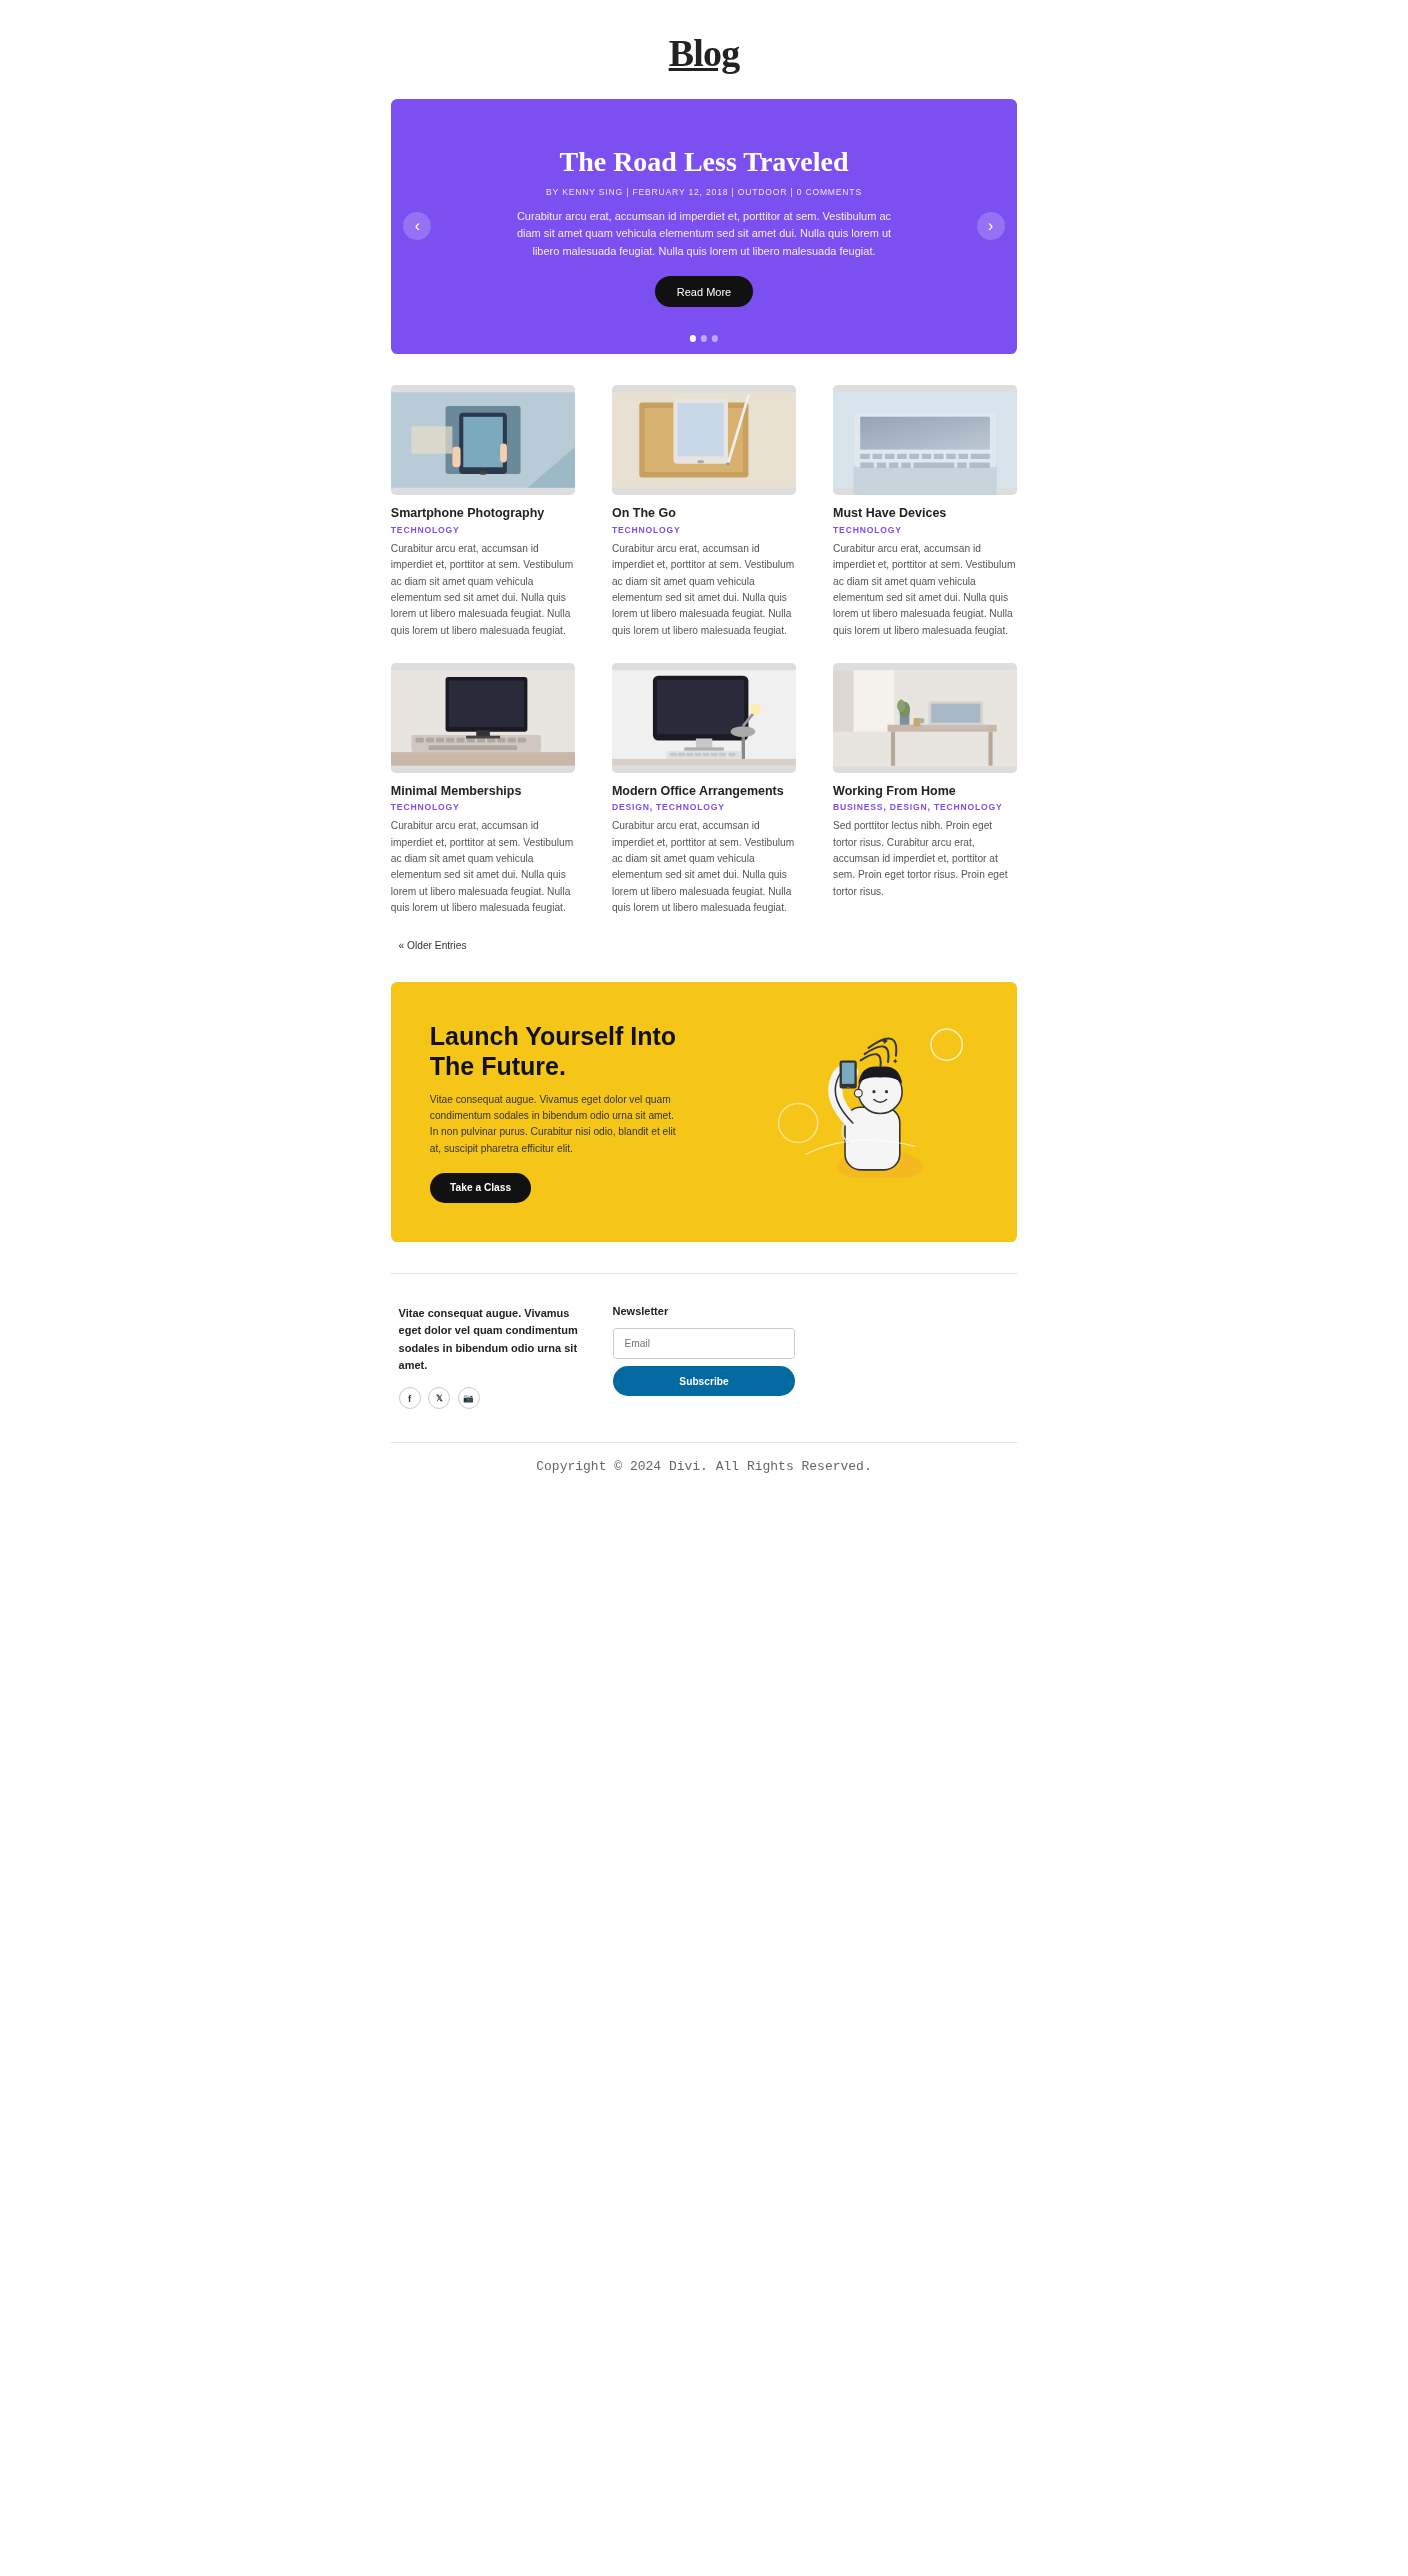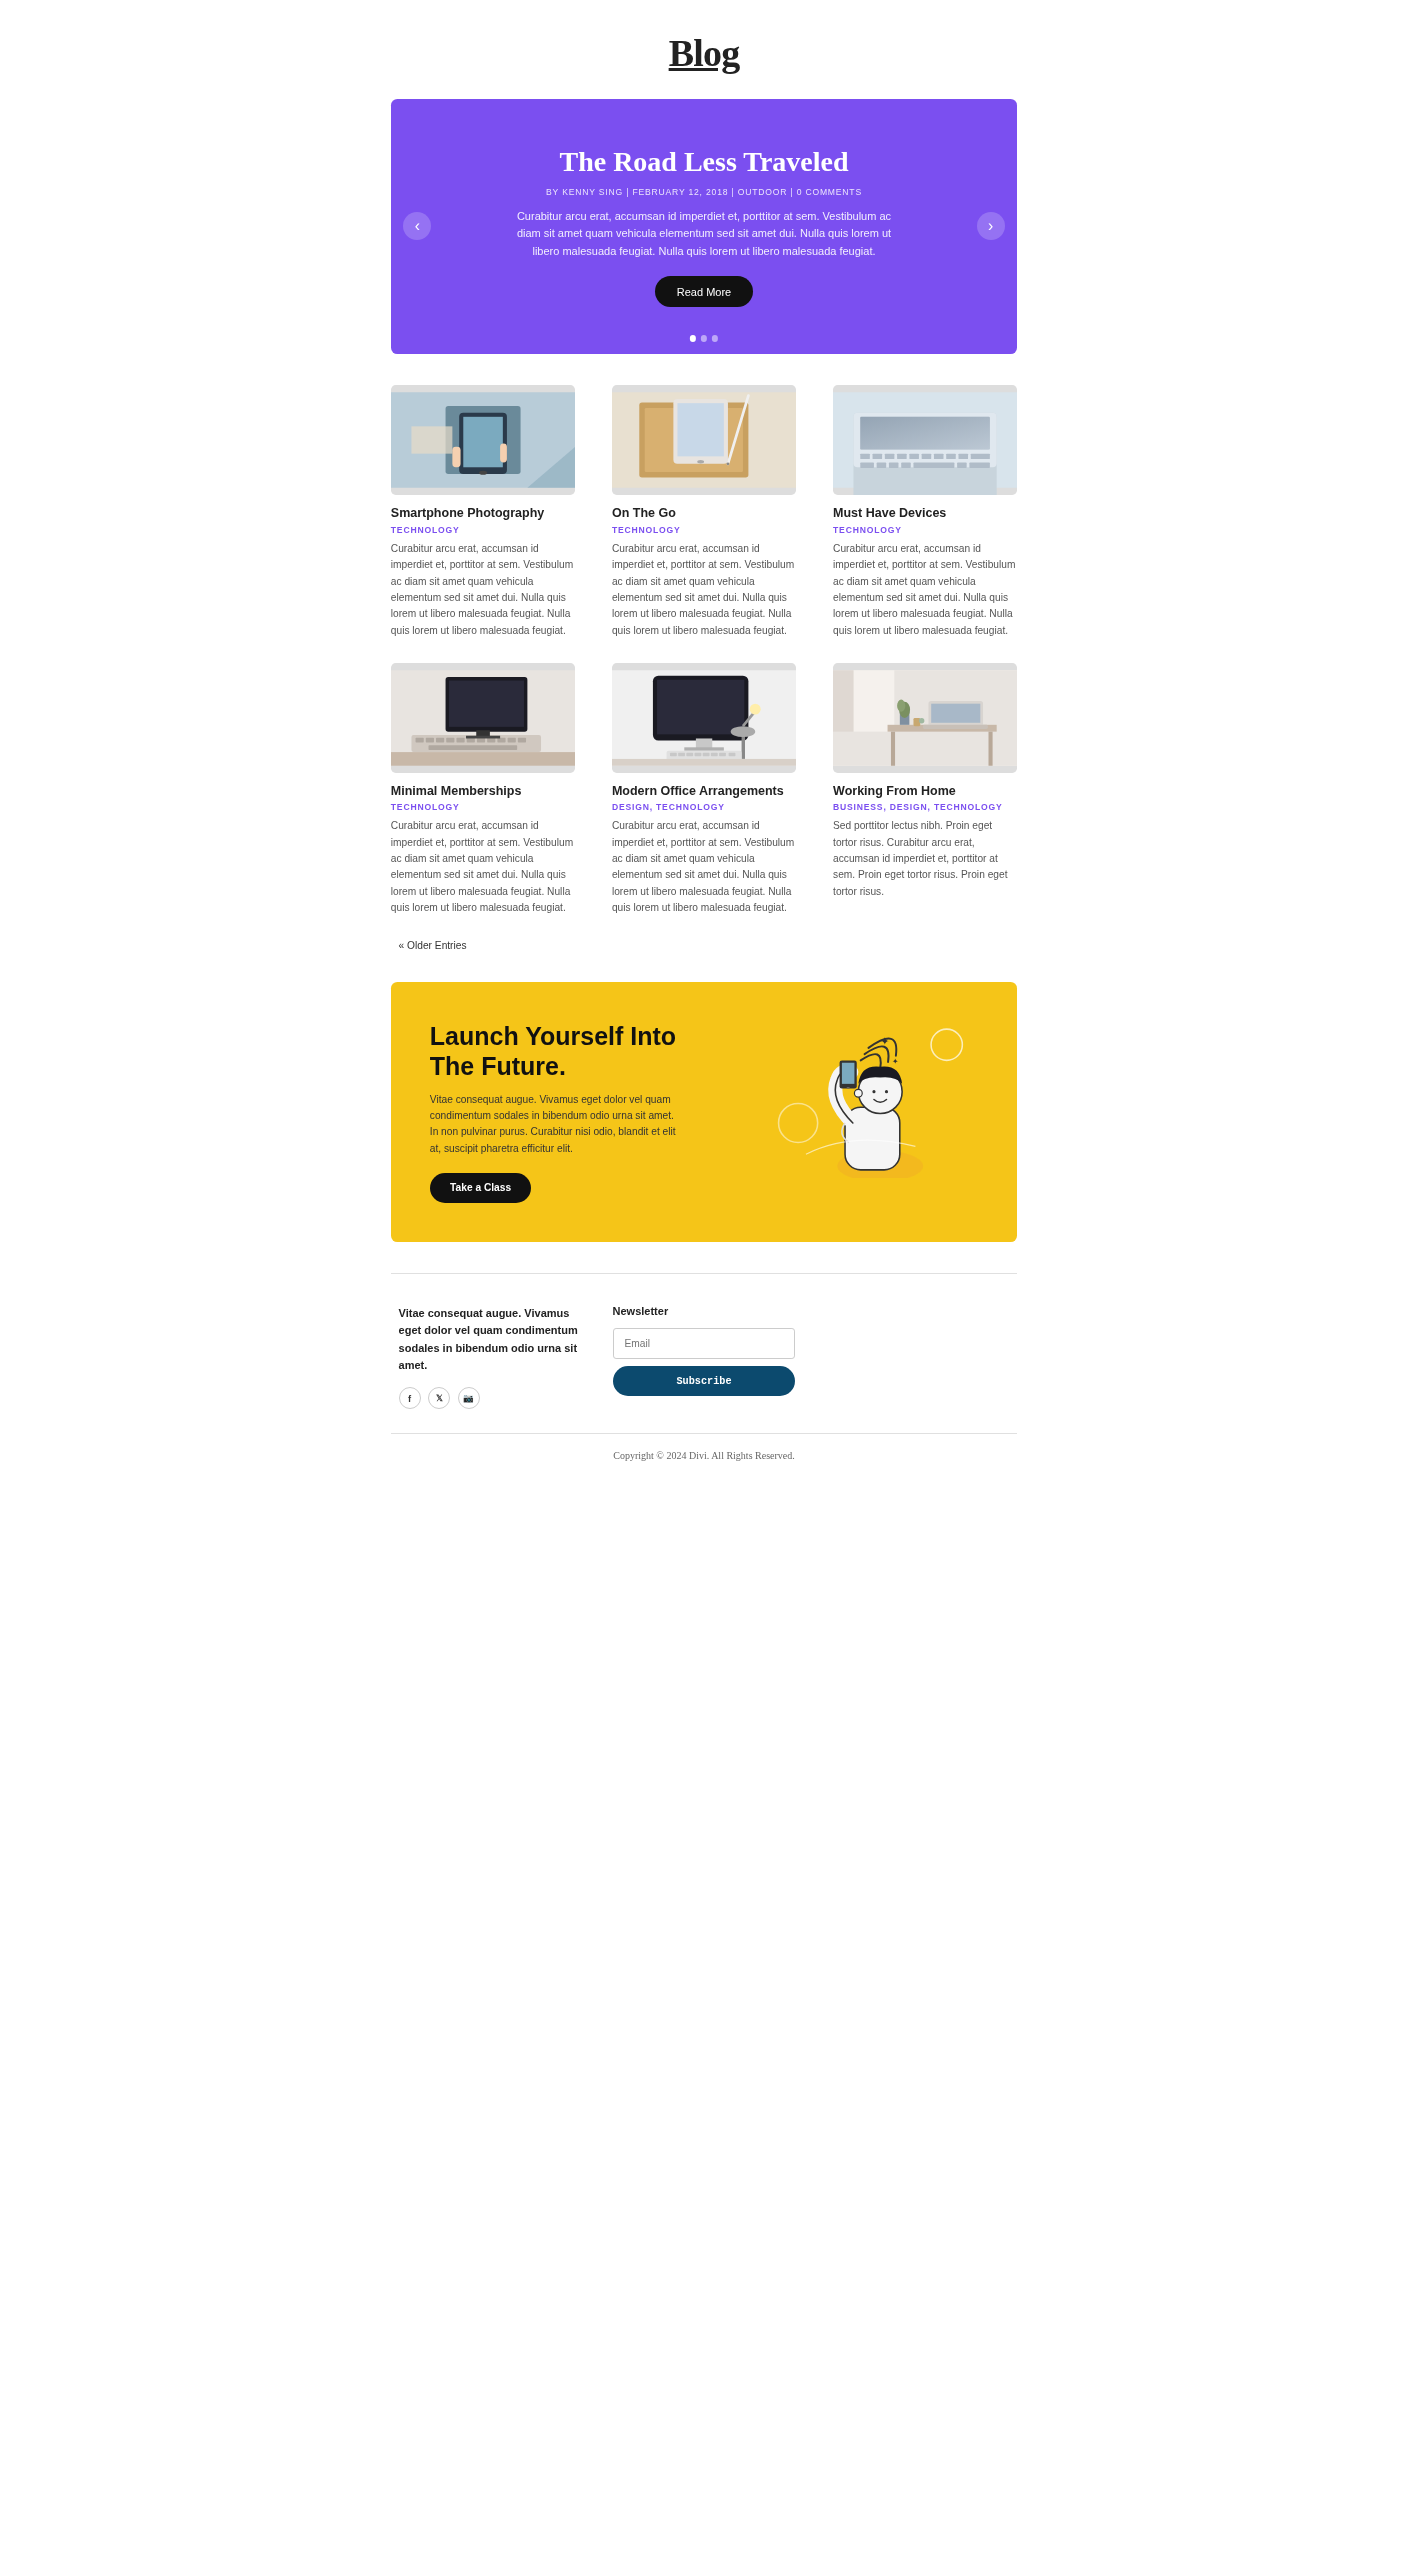--- a/index.html
+++ b/index.html
@@ -272,39 +272,39 @@
       width: 100%;
       padding: 9px 11px;
       border: 0.8px solid #ccc;
       border-radius: 3.1px;
       font-size: 10.2px;
       margin-bottom: 7.8px;
       font-family: Arial, sans-serif;
     }
     .subscribe-btn {
       width: 100%;
-      background: #0c4a6e;
+      background: #0369a1;
       color: #fff;
       border: none;
       border-radius: 23.5px;
       padding: 9.4px;
       font-size: 10.2px;
       cursor: pointer;
-      font-family: Liberation Mono, monospace;
+      font-family: Liberation Sans, sans-serif;
       font-weight: 600;
       text-align: center;
     }
     .footer-copyright {
       text-align: center;
-      font-size: 10px;
+      font-size: 13px;
       color: #666;
-      font-family: Liberation Serif, serif;
+      font-family: Liberation Mono, monospace;
       padding: 15.7px 0 7.8px;
       max-width: 642px;
-      margin: 8px auto;
+      margin: 17px auto;
       border-top: 0.8px solid #e0e0e0;
     }
   </style>
 </head>
 <body>
 
 <div class="page-title-section">
   <h1>Blog</h1>
 </div>
 

